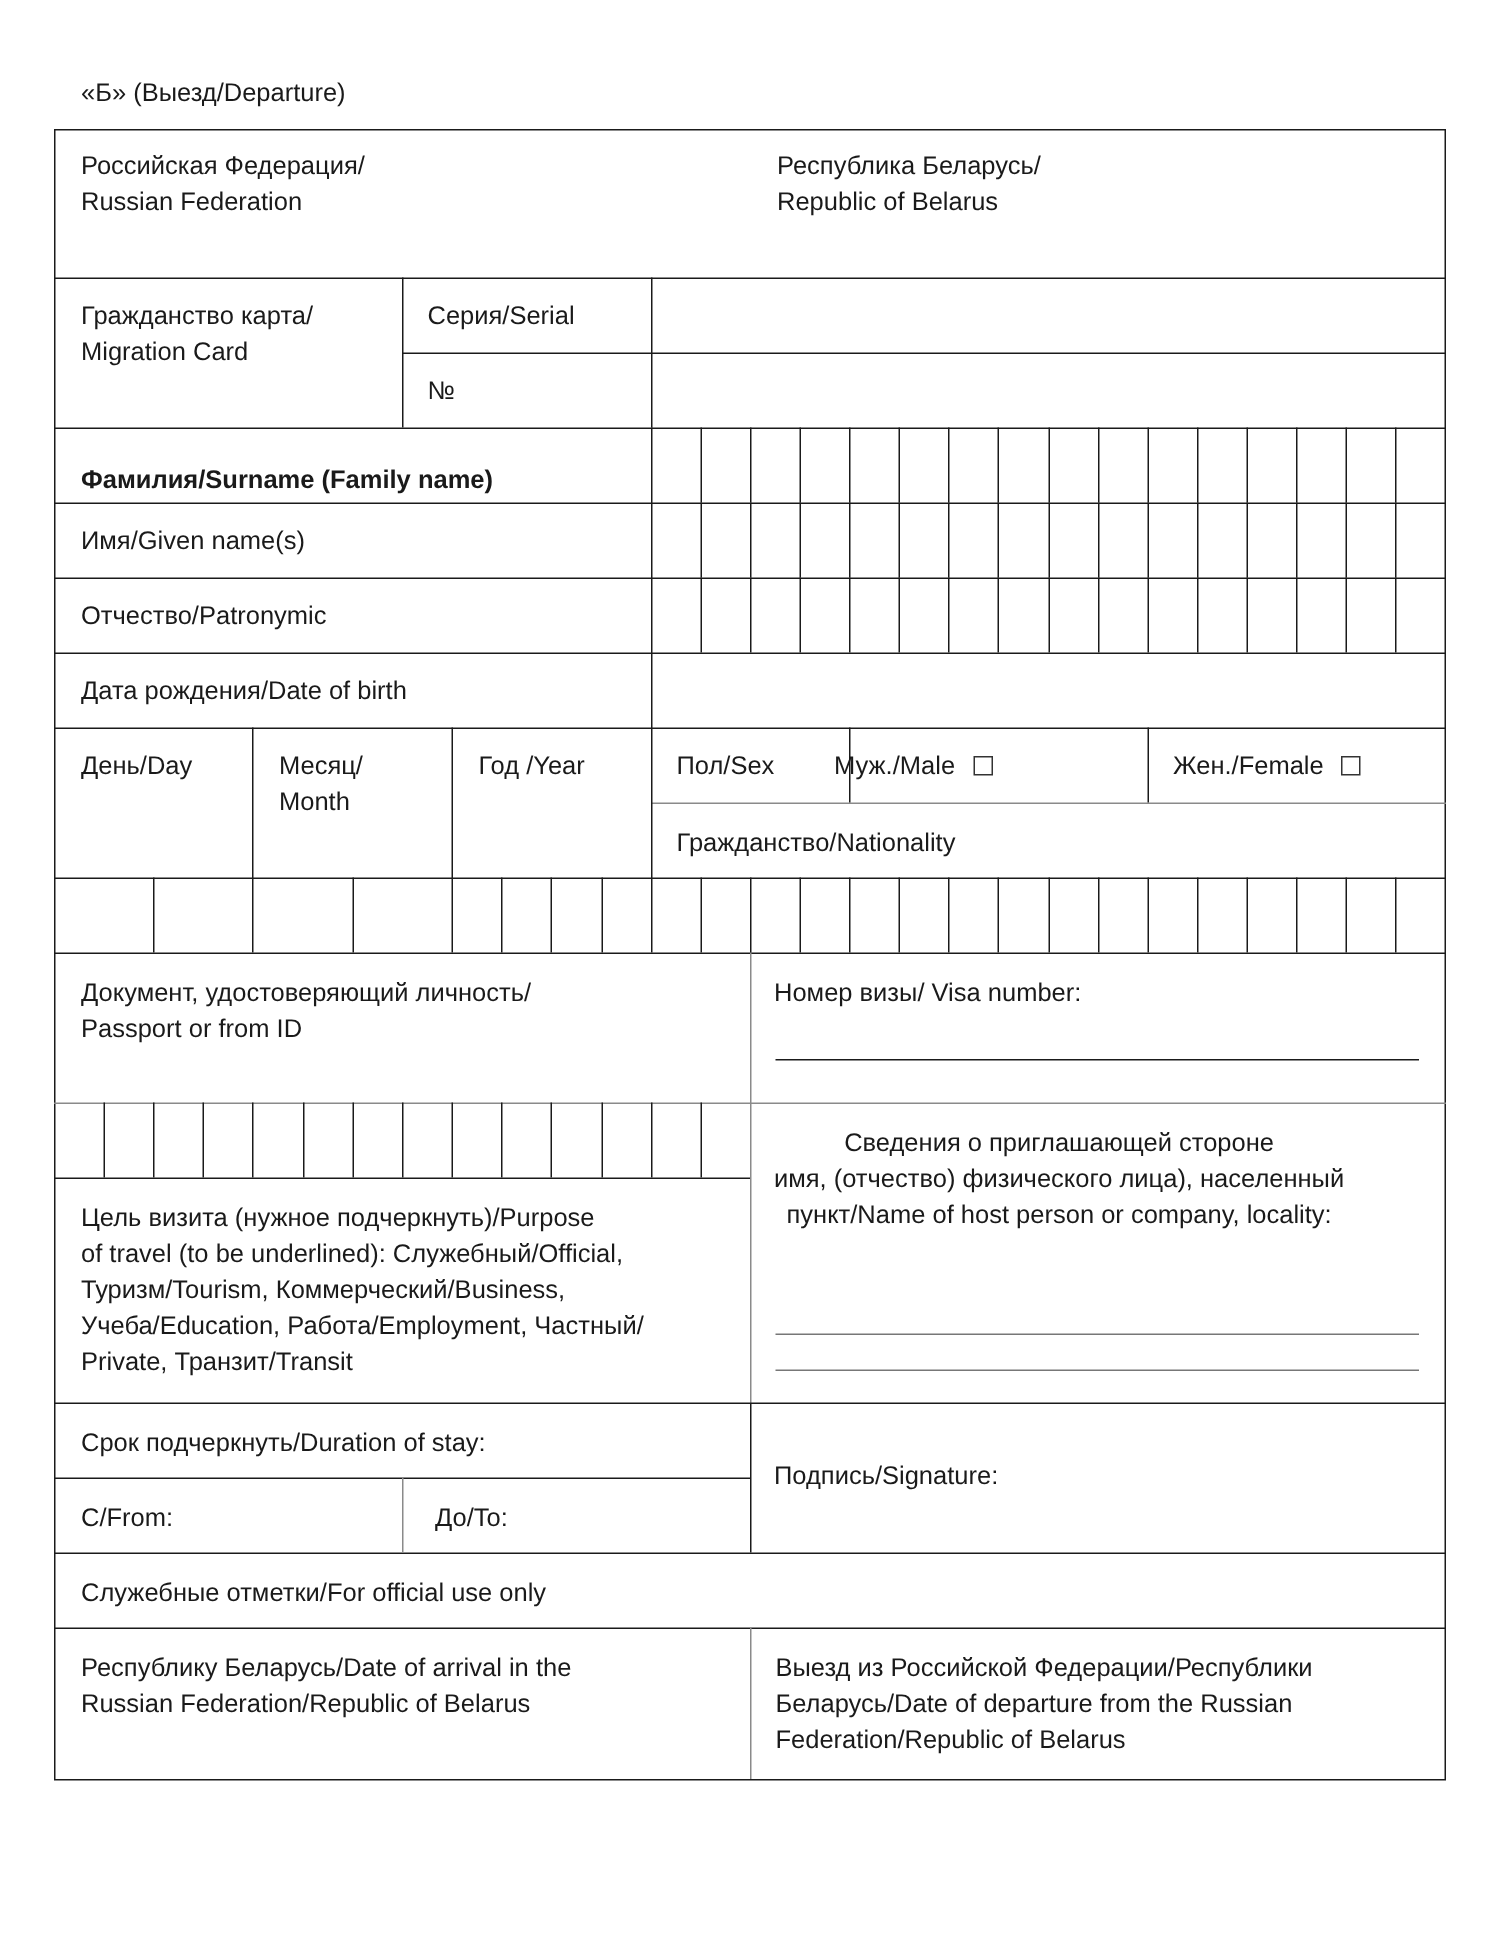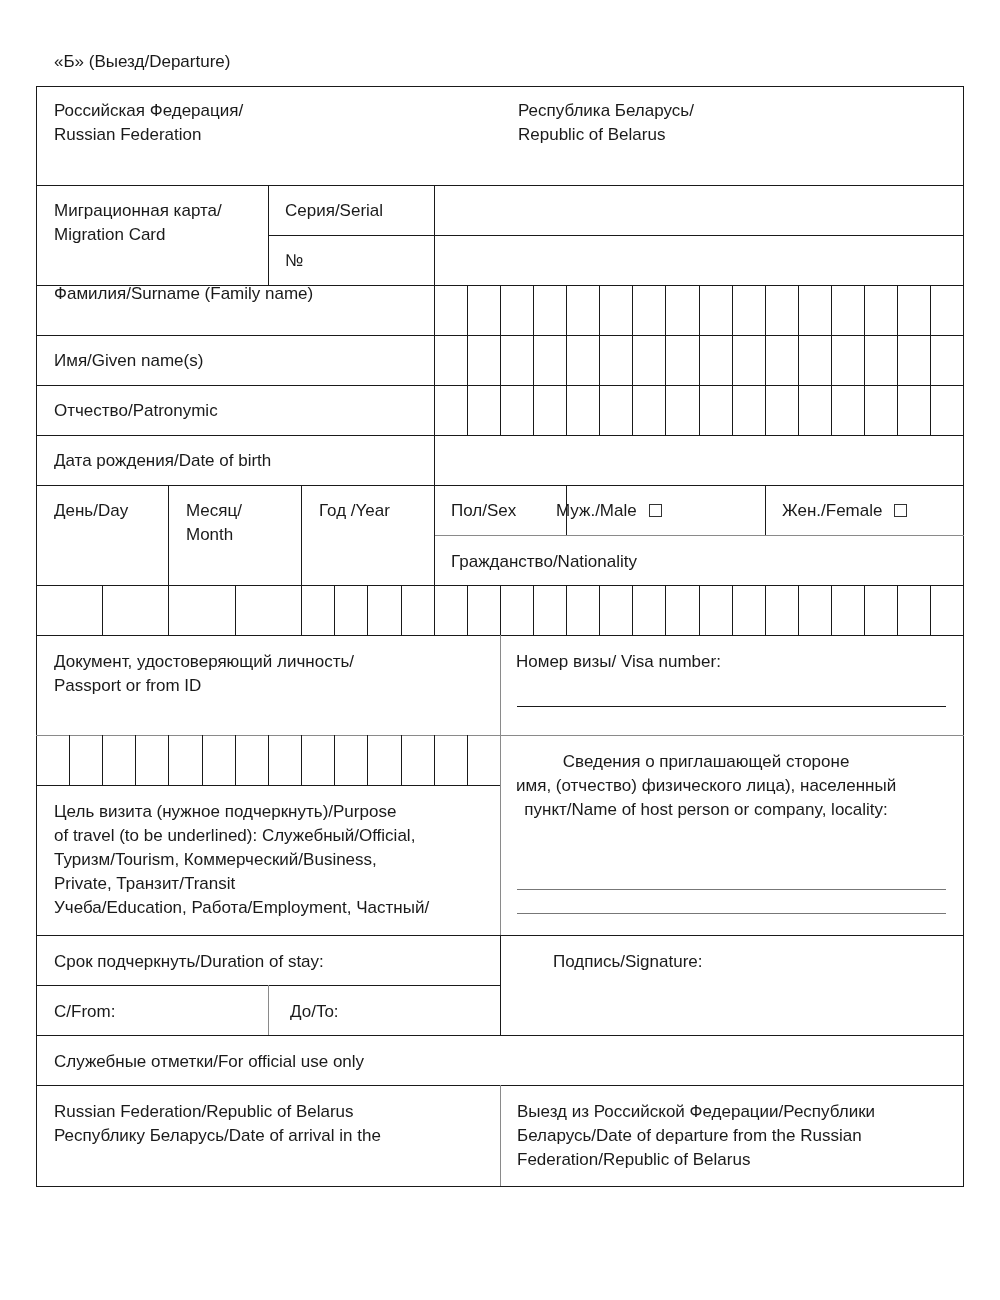--- a/index.html
+++ b/index.html
@@ -227,29 +227,29 @@
 <div class="t" style="left:54px;top:99px;">
   <div>Российская Федерация/</div>
   <div>Russian Federation</div>
 </div>
 <div class="t" style="left:518px;top:99px;">
   <div>Республика Беларусь/</div>
   <div>Republic of Belarus</div>
 </div>
 
 <div class="t" style="left:54px;top:199px;">
-  <div>Миграционная карта/</div>
+  <div>Гражданство карта/</div>
   <div>Migration Card</div>
 </div>
 <div class="t" style="left:285px;top:199px;">Серия/Serial</div>
 <div class="t" style="left:285px;top:249px;">№</div>
 <div class="cell" style="left:436px;top:187px;width:526px;height:47px;"></div>
 <div class="cell" style="left:436px;top:237px;width:526px;height:47px;"></div>
 
-<div class="t" style="left:54px;top:282px;">Фамилия/Surname (Family name)</div>
+<div class="t" style="left:54px;top:308px;font-weight:bold;">Фамилия/Surname (Family name)</div>
 <div class="t" style="left:54px;top:349px;">Имя/Given name(s)</div>
 <div class="t" style="left:54px;top:399px;">Отчество/Patronymic</div>
 
 <div class="t" style="left:54px;top:449px;">Дата рождения/Date of birth</div>
 <div class="cell" style="left:436px;top:437px;width:526px;height:47px;"></div>
 <div class="t" style="left:54px;top:499px;">День/Day</div>
 <div class="t" style="left:186px;top:499px;">
   <div>Месяц/</div>
   <div>Month</div>
 </div>
@@ -278,34 +278,34 @@
   <div>имя, (отчество) физического лица), населенный</div>
   <div>пункт/Name of host person or company, locality:</div>
 </div>
 <div class="uline grey" style="left:517px;width:429px;top:889px;"></div>
 <div class="uline grey" style="left:517px;width:429px;top:913px;"></div>
 
 <div class="t" style="left:54px;top:800px;">
   <div>Цель визита (нужное подчеркнуть)/Purpose</div>
   <div>of travel (to be underlined): Служебный/Official,</div>
   <div>Туризм/Tourism, Коммерческий/Business,</div>
+  <div>Учеба/Education, Работа/Employment, Частный/</div>
   <div>Private, Транзит/Transit</div>
-  <div>Учеба/Education, Работа/Employment, Частный/</div>
 </div>
 
 <div class="t" style="left:54px;top:950px;">Срок подчеркнуть/Duration of stay:</div>
 <div class="t" style="left:54px;top:1000px;">С/From:</div>
 <div class="t" style="left:290px;top:1000px;">До/To:</div>
 
-<div class="t" style="left:516px;top:950px;margin-left:37px;">Подпись/Signature:</div>
+<div class="t" style="left:516px;top:972px;">Подпись/Signature:</div>
 <div class="cell" style="left:502px;top:975px;width:460px;height:58px;"></div>
 
 <div class="t" style="left:54px;top:1050px;">Служебные отметки/For official use only</div>
 
 <div class="t" style="left:54px;top:1100px;">
+  <div>Республику Беларусь/Date of arrival in the</div>
   <div>Russian Federation/Republic of Belarus</div>
-  <div>Республику Беларусь/Date of arrival in the</div>
 </div>
 <div class="t" style="left:517px;top:1100px;">
   <div>Выезд из Российской Федерации/Республики</div>
   <div>Беларусь/Date of departure from the Russian</div>
   <div>Federation/Republic of Belarus</div>
 </div>
 
 </body></html>

